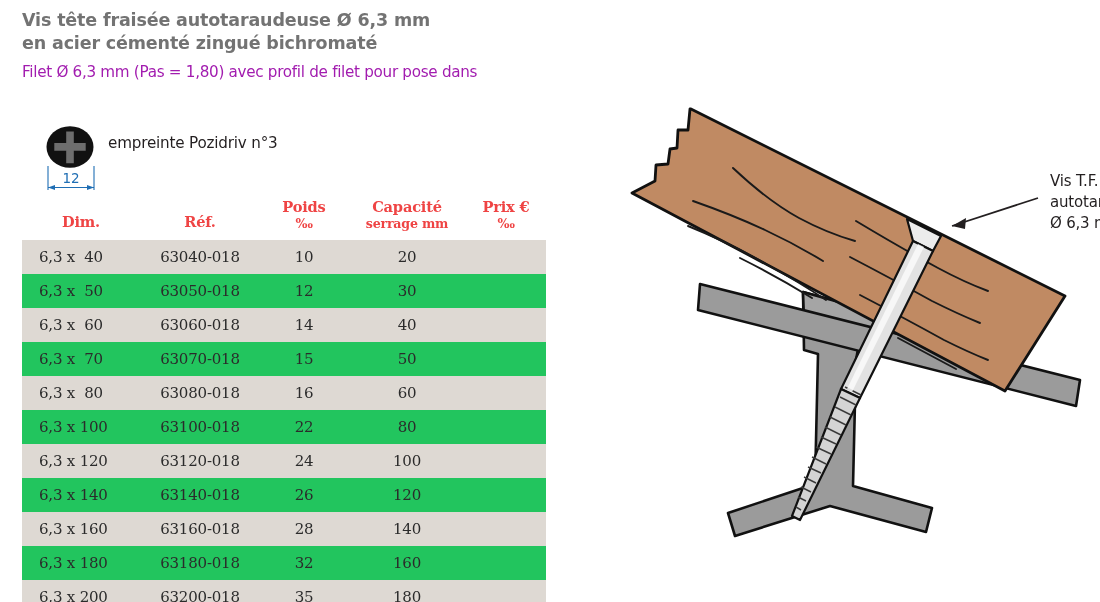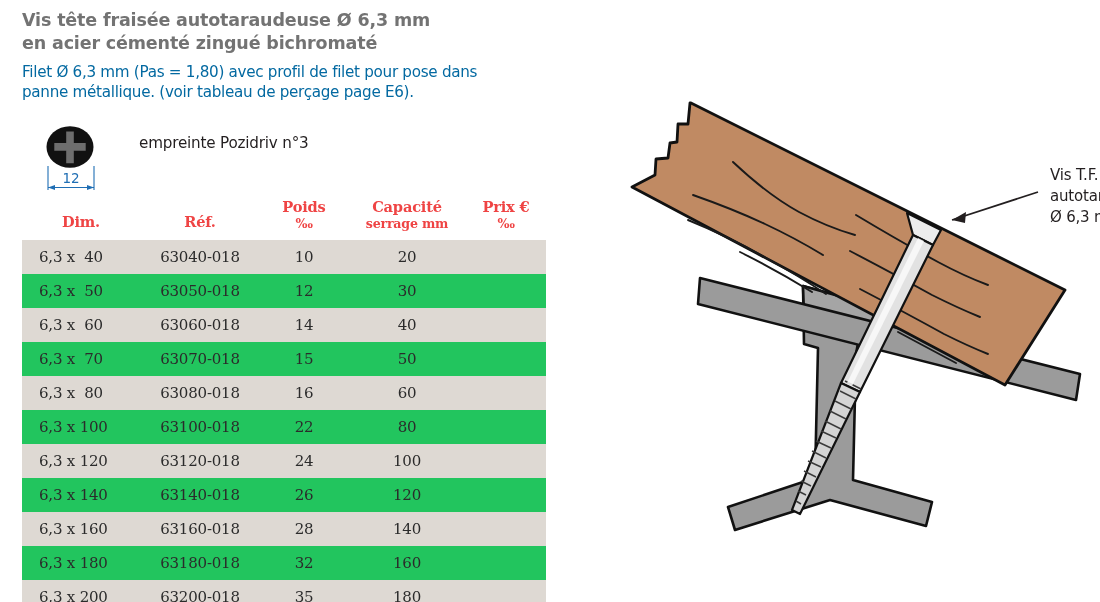--- a/index.html
+++ b/index.html
@@ -40,21 +40,21 @@
   #product-title .tline { display: block; }
 
   #product-description {
     position: absolute;
     left: 22px;
     top: 62px;
     width: 548px;
     font-family: "DejaVu Sans", sans-serif;
     font-size: 15.2px;
     line-height: 20px;
-    color: #0369a1;
+    color: #a21caf;
     letter-spacing: -0.3px;
   }
   #product-description .dline { display: block; }
 
   
   #drive-block {
     position: absolute;
     left: 46px;
     top: 126px;
     width: 480px;
@@ -76,21 +76,20 @@
   }
   #drive-label {
     position: absolute;
     left: 62px;
     top: 8px;
     font-family: "DejaVu Sans", sans-serif;
     font-size: 15.2px;
     color: #231f20;
     letter-spacing: -0.2px;
     white-space: nowrap;
-    margin-left: 31px;
   }
 
   
   #spec-table {
     position: absolute;
     left: 22px;
     top: 198px;
     width: 524px;
     border-collapse: collapse;
     table-layout: fixed;
@@ -137,21 +136,21 @@
     text-align: left;
     padding-left: 17px;
     white-space: pre;
   }
   #spec-table td.prix-cell { text-align: center; }
 
   
   #illustration {
     position: absolute;
     left: 560px;
-    top: 2px;
+    top: 8px;
     width: 540px;
     height: 568px;
   }
   #illustration svg { display: block; }
 
   .callout-text {
     font-family: "DejaVu Sans", sans-serif;
     font-size: 15px;
     fill: #231f20;
     letter-spacing: -0.2px;
@@ -162,21 +161,20 @@
 
 <div id="left-column">
 
   <div id="product-title">
     <span class="tline">Vis tête fraisée autotaraudeuse Ø 6,3 mm</span>
     <span class="tline">en acier cémenté zingué bichromaté</span>
   </div>
 
   <div id="product-description">
     <span class="dline">Filet Ø 6,3 mm (Pas = 1,80) avec profil de filet pour pose dans</span>
-    <span class="dline">panne métallique. (voir tableau de perçage page E6).</span>
   </div>
 
   <div id="drive-block">
 
     <svg id="pozidriv-icon" viewBox="0 0 48 42">
       <ellipse cx="24" cy="21" rx="23.5" ry="20.8" fill="#111111"></ellipse>
       <path d="M20.2 5.6 h7.6 v11.3 h11.9 v7.9 h-11.9 v12.4 h-7.6 v-12.4 h-11.9 v-7.9 h11.9 z" fill="#6e6e6e"></path>
     </svg>
 
     <svg id="dimension-marker" viewBox="0 0 54 26">

